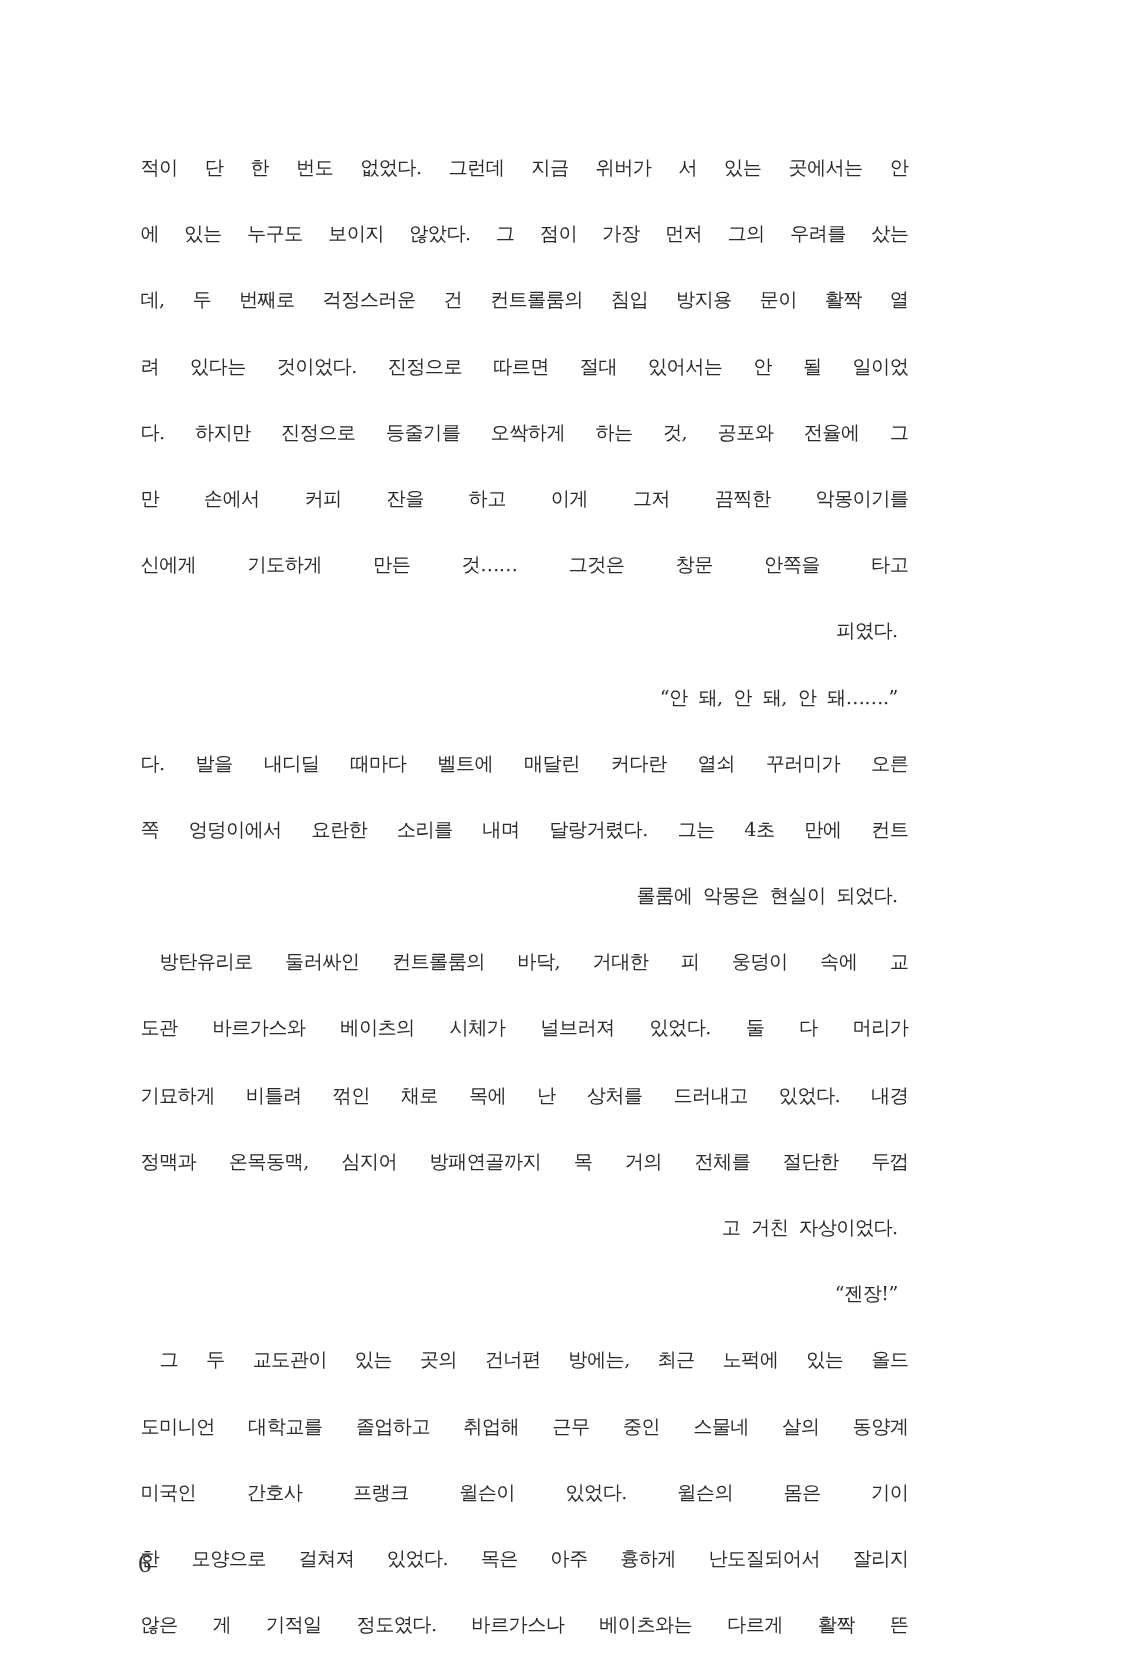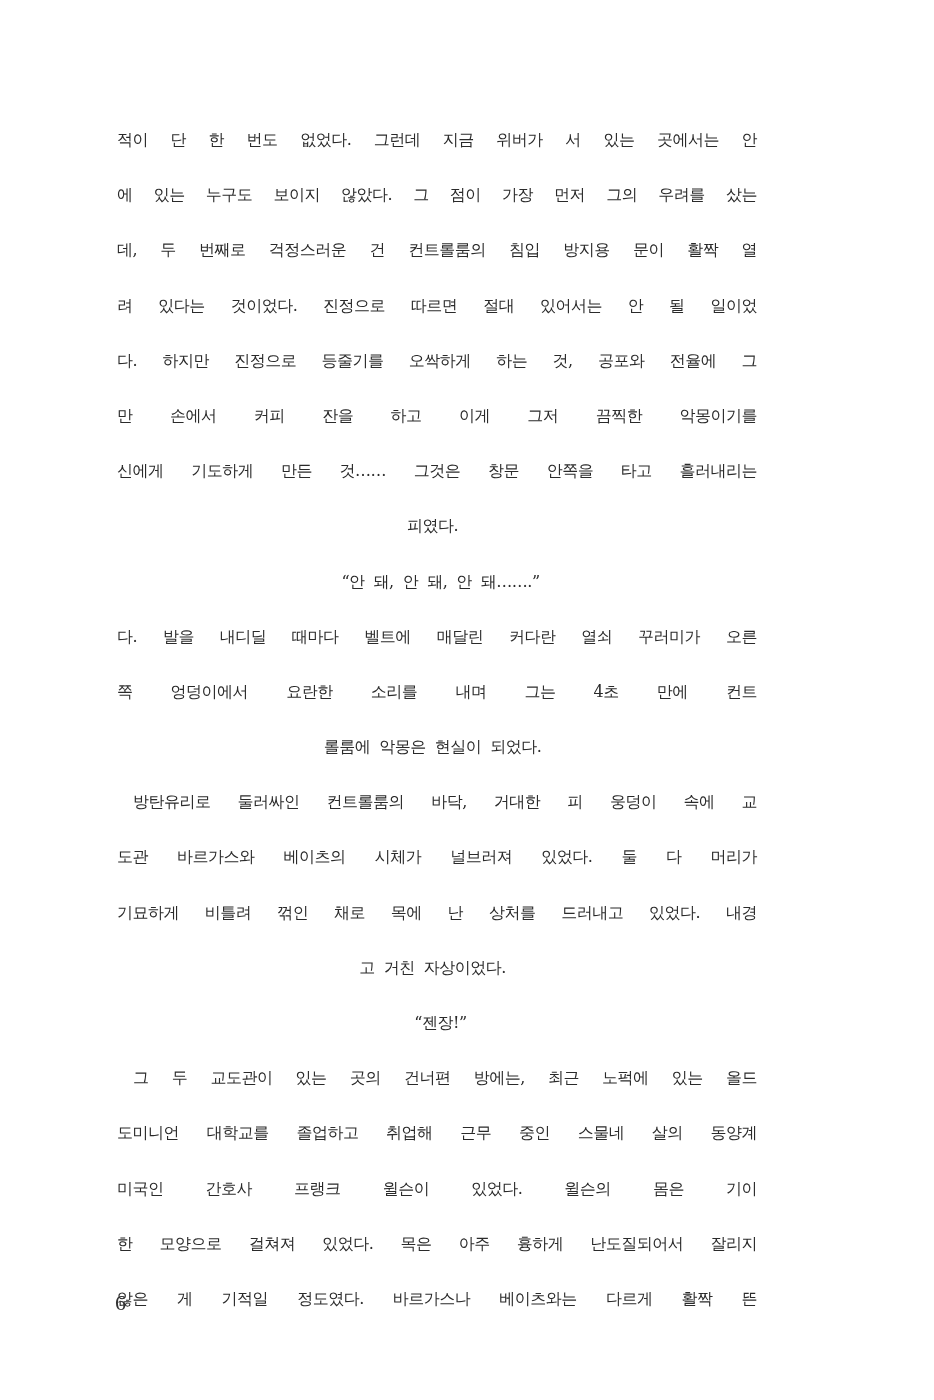--- a/index.html
+++ b/index.html
@@ -24,21 +24,21 @@
     .line {
       height: 55.2px;
       line-height: 45px;
       font-size: 16px;
       white-space: nowrap;
       display: flex;
       justify-content: space-between;
       letter-spacing: -0.5px;
     }
     .line.last {
-      justify-content: center;
+      justify-content: flex-end;
     }
     .line.indent {
       padding-left: 16px;
     }
     .line span.w {
       display: inline-block;
     }
     .line.last span.w {
       margin-right: 9px;
     }
@@ -133,21 +133,20 @@
     </div>
     <div class="line">
       <span class="w">신에게</span>
       <span class="w">기도하게</span>
       <span class="w">만든</span>
       <span class="w">것……</span>
       <span class="w">그것은</span>
       <span class="w">창문</span>
       <span class="w">안쪽을</span>
       <span class="w">타고</span>
-      <span class="w">흘러내리는</span>
     </div>
     <div class="line last">
       <span class="w">피였다.</span>
     </div>
     <div class="line indent last">
       <span class="w">“안</span>
       <span class="w">돼,</span>
       <span class="w">안</span>
       <span class="w">돼,</span>
       <span class="w">안</span>
@@ -164,20 +163,21 @@
       <span class="w">열쇠</span>
       <span class="w">꾸러미가</span>
       <span class="w">오른</span>
     </div>
     <div class="line">
       <span class="w">쪽</span>
       <span class="w">엉덩이에서</span>
       <span class="w">요란한</span>
       <span class="w">소리를</span>
       <span class="w">내며</span>
+      <span class="w">달랑거렸다.</span>
       <span class="w">그는</span>
       <span class="w">4초</span>
       <span class="w">만에</span>
       <span class="w">컨트</span>
     </div>
     <div class="line last">
       <span class="w">롤룸에</span>
       <span class="w">악몽은</span>
       <span class="w">현실이</span>
       <span class="w">되었다.</span>
@@ -209,20 +209,31 @@
       <span class="w">비틀려</span>
       <span class="w">꺾인</span>
       <span class="w">채로</span>
       <span class="w">목에</span>
       <span class="w">난</span>
       <span class="w">상처를</span>
       <span class="w">드러내고</span>
       <span class="w">있었다.</span>
       <span class="w">내경</span>
     </div>
+    <div class="line">
+      <span class="w">정맥과</span>
+      <span class="w">온목동맥,</span>
+      <span class="w">심지어</span>
+      <span class="w">방패연골까지</span>
+      <span class="w">목</span>
+      <span class="w">거의</span>
+      <span class="w">전체를</span>
+      <span class="w">절단한</span>
+      <span class="w">두껍</span>
+    </div>
     <div class="line last">
       <span class="w">고</span>
       <span class="w">거친</span>
       <span class="w">자상이었다.</span>
     </div>
     <div class="line indent last">
       <span class="w">“젠장!”</span>
     </div>
     <div class="line indent">
       <span class="w">그</span>

